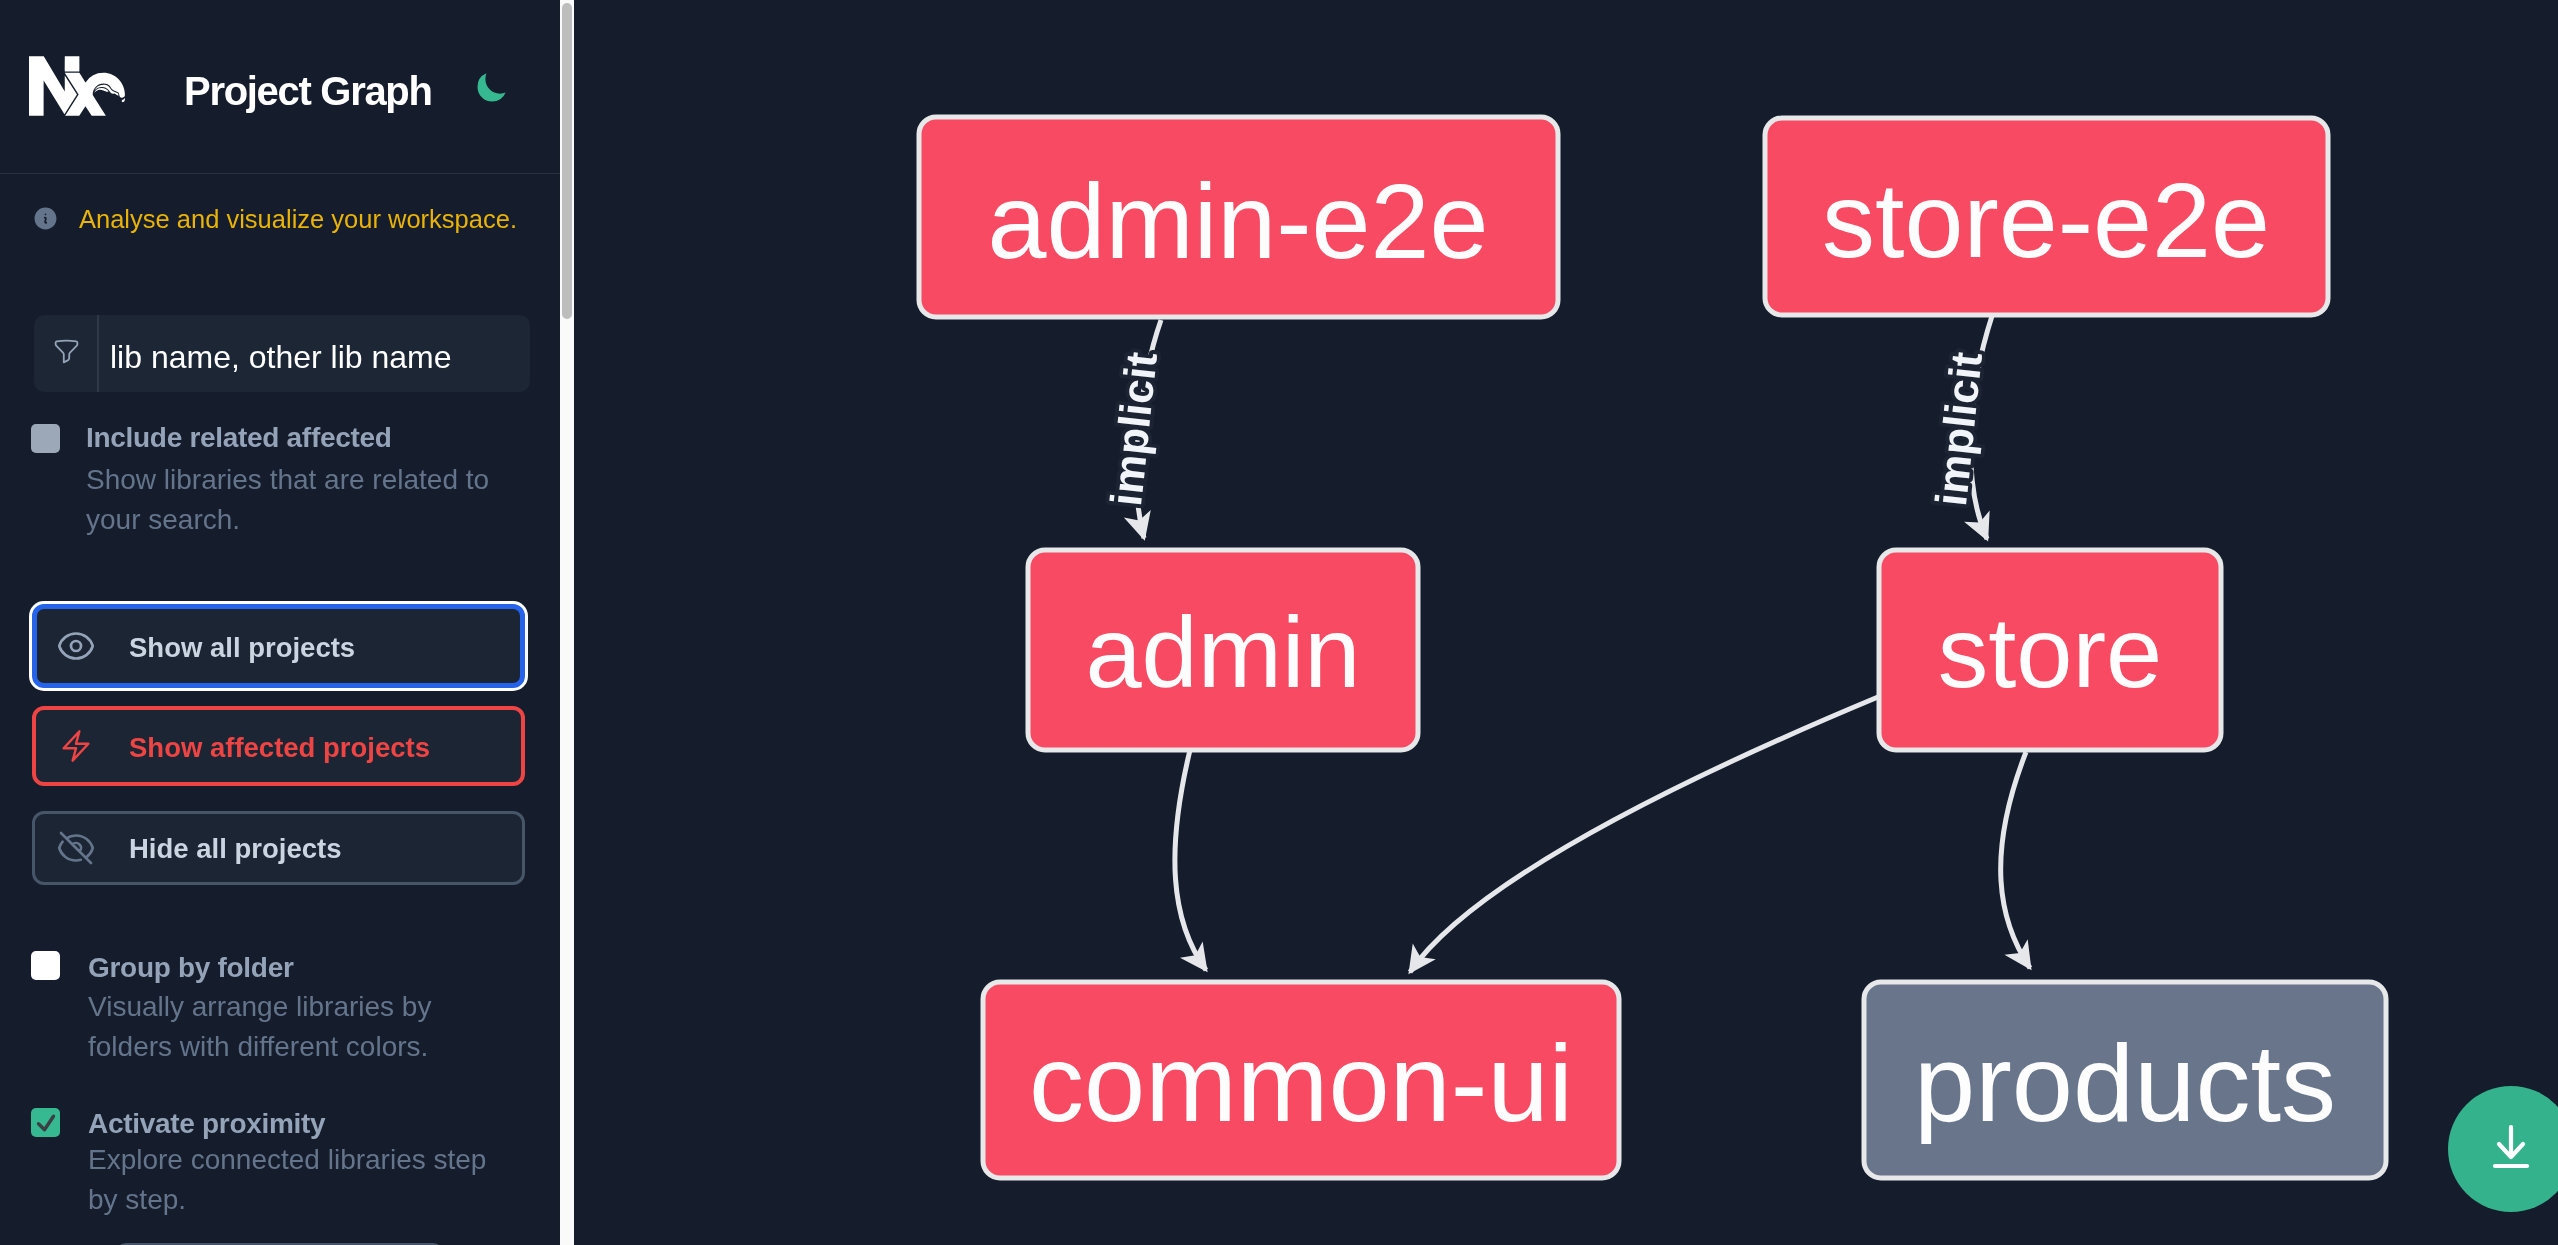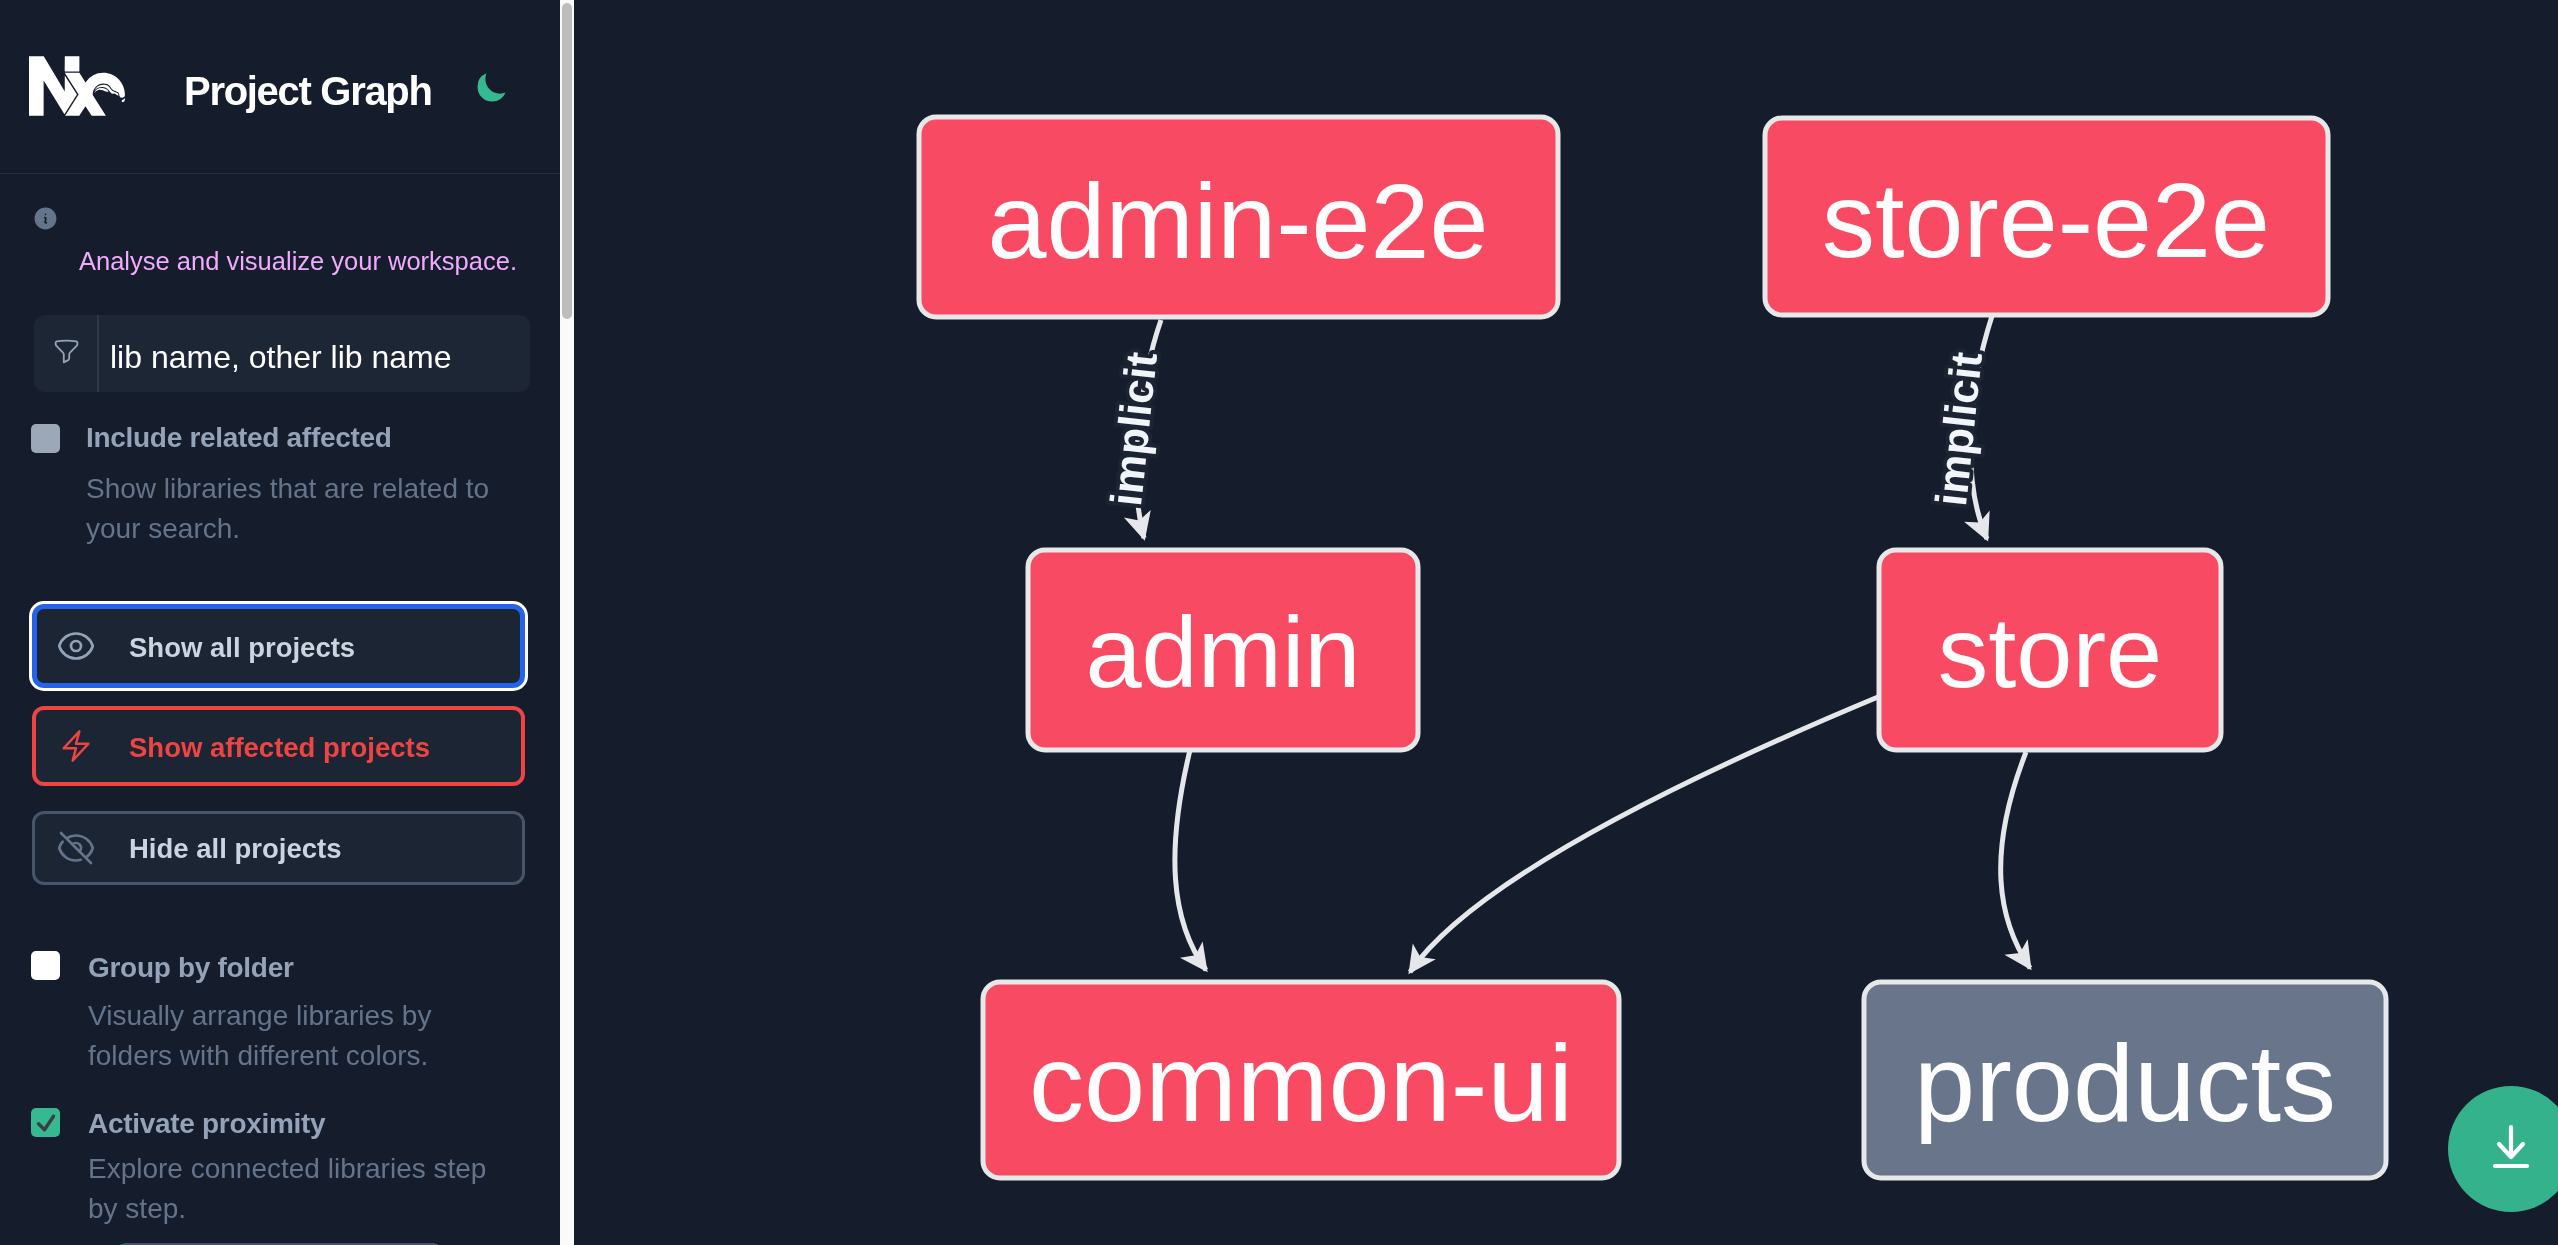--- a/index.html
+++ b/index.html
@@ -5,27 +5,27 @@
   * { margin:0; padding:0; box-sizing:border-box; }
   html,body { width:2558px; height:1245px; overflow:hidden; background:#151c2c;
     font-family:"Liberation Sans", sans-serif; }
   .abs { position:absolute; }
   #sidebar { position:absolute; left:0; top:0; width:560px; height:954px; background:#151c2c; }
   #track { position:absolute; left:560px; top:0; width:14px; height:1245px; background:#fafafa; }
   #thumb { position:absolute; left:562px; top:3px; width:10px; height:316px; background:#bdbdbd; border-radius:6px; }
   #canvas { position:absolute; left:574px; top:0; width:1984px; height:1245px; background:#151c2c;margin-left:48px; }
   .hdrline { position:absolute; left:0; top:173px; width:560px; height:1px; background:#263042; }
   .title { position:absolute; left:184px; top:69px; color:#fff; font-size:40px; font-weight:700; letter-spacing:-1.3px; }
-  .ana { position:absolute; left:79px; top:205px; color:#f0abfc; font-size:25.5px;margin-top:42px; }
+  .ana { position:absolute; left:79px; top:205px; color:#eab308; font-size:25.5px; }
   .search { position:absolute; left:34px; top:315px; width:496px; height:77px; background:#1d2635; border-radius:10px; }
   .searchdiv { position:absolute; left:97px; top:315px; width:2px; height:77px; background:#2e3847; }
   .ph { position:absolute; left:110px; top:339px; color:#ffffff; font-size:32px; }
   .cb { position:absolute; width:29px; height:29px; border-radius:5px; }
   .lbl { color:#94a3b8; font-size:28px; font-weight:700; letter-spacing:-0.3px; }
-  .desc { color:#64748b; font-size:28px; line-height:40px;margin-top:9px; }
+  .desc { color:#64748b; font-size:28px; line-height:40px; }
   .btn { position:absolute; left:32px; width:493px; border-radius:12px; background:#1c2534; }
   .btntext { position:absolute; left:113px; color:#cbd5e1; font-size:27.5px; font-weight:700;margin-left:16px; }
 </style>
 </head>
 <body>
 <div id="sidebar">
 
   <svg class="abs" style="left:29px; top:38px;" width="96" height="96" viewBox="0 0 24 24" fill="#fff">
       <path d="M11.987 14.138l-3.132 4.923-5.193-8.427-.012 8.822H0V4.544h3.691l5.247 8.833.005-3.998 3.044 4.759zm.601-5.761c.024-.048 0-3.784.008-3.833h-3.65c.002.059-.005 3.776-.003 3.833h3.645zm5.634 4.134a2.061 2.061 0 0 0-1.969 1.336 1.963 1.963 0 0 1 2.343-.739c.396.161.917.422 1.33.283a2.1 2.1 0 0 0-1.704-.88zm3.39 1.061c-.375-.13-.8-.277-1.109-.681-.06-.08-.116-.17-.176-.265a2.143 2.143 0 0 0-.533-.642c-.294-.216-.68-.322-1.18-.322a2.482 2.482 0 0 0-2.294 1.536 2.325 2.325 0 0 1 4.002.388.75.75 0 0 0 .836.334c.493-.105.46.36 1.203.518v-.133c-.003-.446-.246-.55-.75-.733zm2.024 1.266a.723.723 0 0 0 .347-.638c-.01-2.957-2.41-5.487-5.37-5.487a5.364 5.364 0 0 0-4.487 2.418c-.01-.026-1.522-2.39-1.538-2.418H8.943l3.463 5.423-3.379 5.32h3.54l1.54-2.366 1.568 2.366h3.541l-3.21-5.052a.7.7 0 0 1-.084-.32 2.69 2.69 0 0 1 2.691-2.691c1.488 0 1.736.89 2.057 1.308.634.826 1.9.464 1.9 1.541a.707.707 0 0 0 1.066.596zm.35.133c-.173.372-.56.338-.755.639-.176.271.114.412.114.412s.337.156.538-.311c.104-.231.14-.488.103-.74z"></path>
     </svg>

